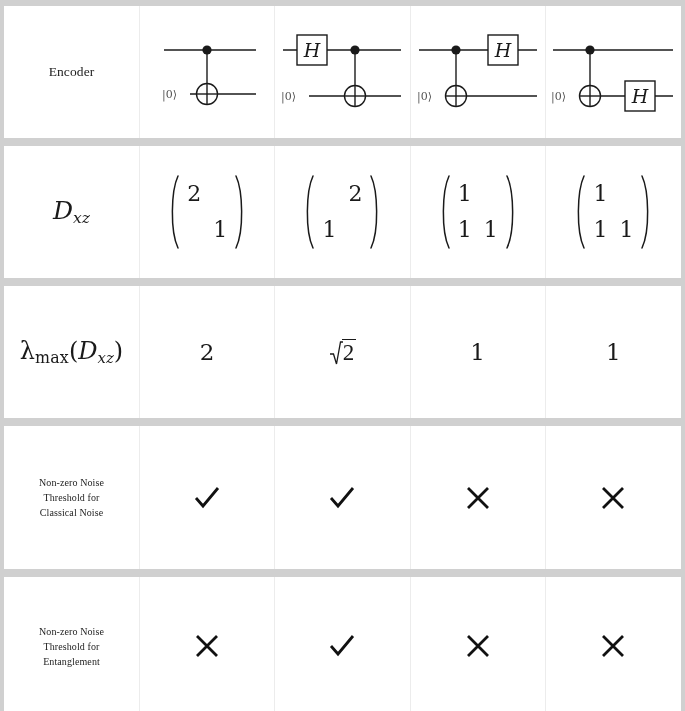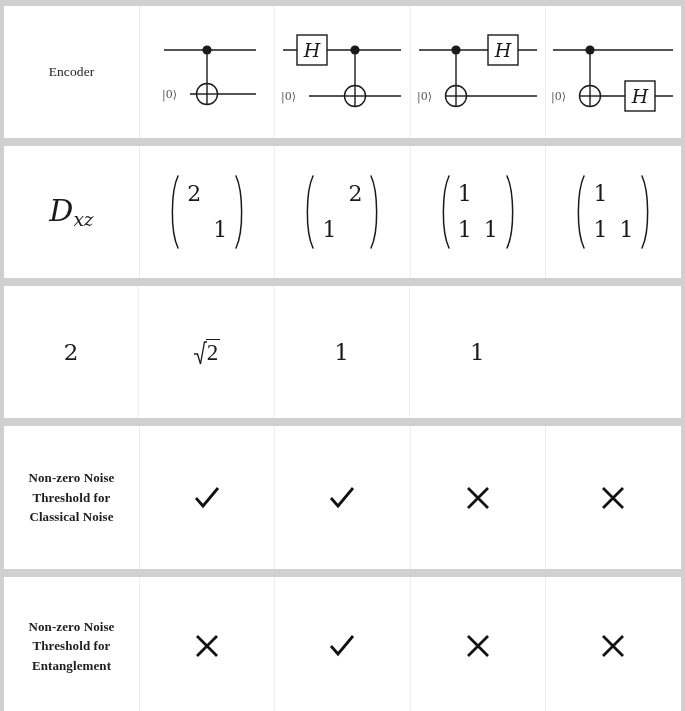--- a/index.html
+++ b/index.html
@@ -54,28 +54,27 @@
   
   .label-text {
     text-align: center;
     font-size: 13.5px;
     line-height: 1.45;
     letter-spacing: .1px;
     color: #1d1d1d;
     padding: 0 6px;
   }
   .label-small {
-    font-size: 13px;
+    font-size: 10px;
     line-height: 1.5;
-    font-weight: bold;
   }
   .math-label {
     font-family: "DejaVu Serif", "Liberation Serif", serif;
     font-style: italic;
-    font-size: 30px;
+    font-size: 25px;
     color: #1a1a1a;
     white-space: nowrap;
   }
   .math-label .sub {
     font-size: 0.62em;
     vertical-align: -0.28em;
     font-style: italic;
   }
   .math-label .rm {
     font-style: normal;
@@ -302,20 +301,25 @@
               <path d="M2 3 C9 18, 10 58, 2 75" fill="none" stroke="#1a1a1a" stroke-width="1.5" stroke-linecap="round"></path>
             </svg>
         </span>
       </div>
     </div>
   </div>
 
   <div class="rowgap"></div>
 
   <div class="trow" style="height:132px;">
+    <div class="tcell c-label">
+      <div class="math-label" style="font-size:24px;">
+        <span class="up">λ</span><span class="rm">max</span><span class="up">(</span><span>D</span><span class="sub">xz</span><span class="up">)</span>
+      </div>
+    </div>
 
     <div class="tcell c-data">
       <span class="val">2</span>
     </div>
 
     <div class="tcell c-data">
       <span class="sqrt">
         <svg width="14" height="30" viewBox="0 0 14 30">
             <path d="M1 17 L4.5 17 L7.5 27 L11.5 5 L14 5" fill="none" stroke="#1a1a1a" stroke-width="1.3" stroke-linejoin="miter"></path>
           </svg>

